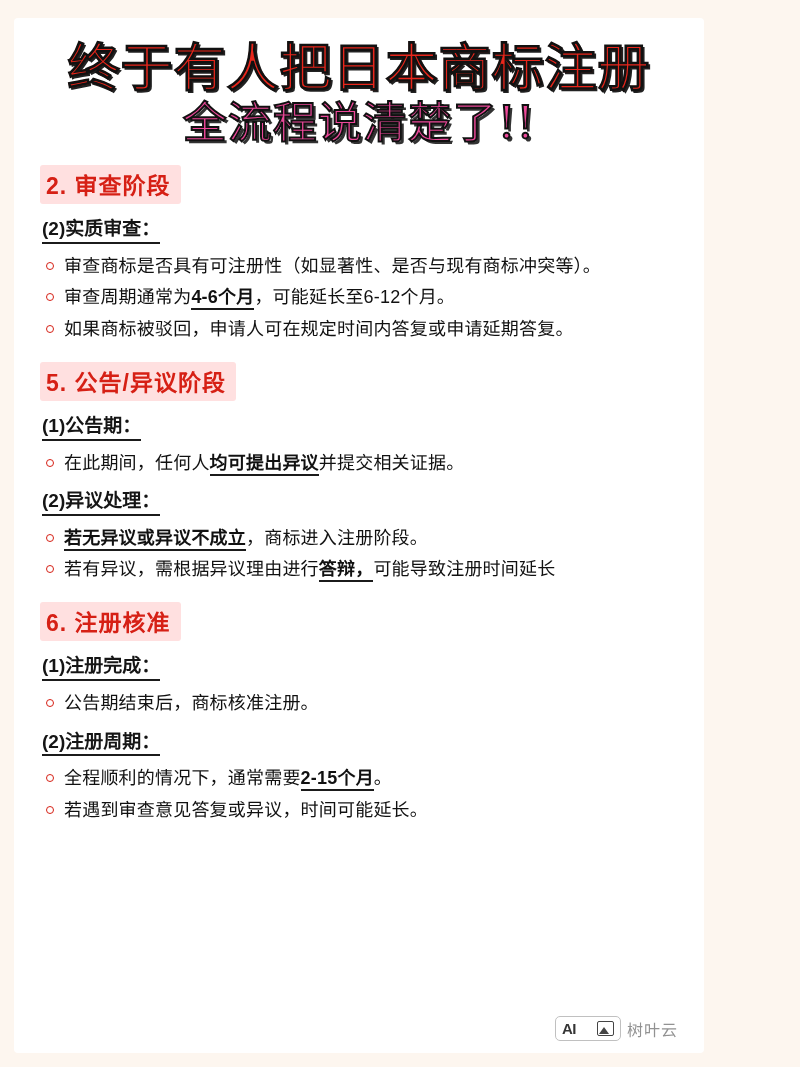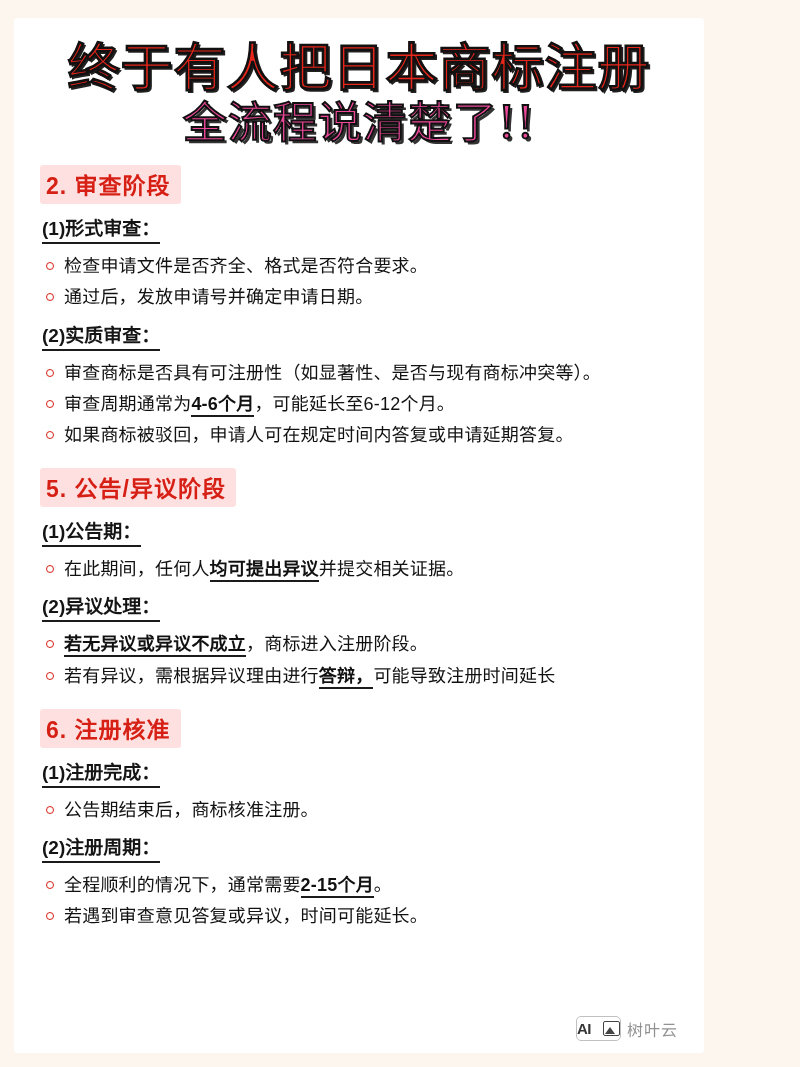--- a/index.html
+++ b/index.html
@@ -121,24 +121,24 @@
     right: 26px;
     bottom: 12px;
     display: flex;
     align-items: center;
     gap: 6px;
     opacity: 0.95;
   }
   .wm-badge {
     display: flex;
     align-items: center;
-    gap: 12px;
+    gap: 21px;
     border: 1px solid #bdbdbd;
     border-radius: 5px;
-    padding: 3px 0;
+    padding: 3px 6px;
     background: #fff;
   }
   .wm-ai {
     font-size: 15px;
     font-weight: 700;
     color: #2b2b2b;
     letter-spacing: -0.5px;
   }
   .wm-pic {
     width: 17px;
@@ -171,27 +171,20 @@
   <div class="sheet">
 
     <div class="title-block">
       <div class="title-line1">终于有人把日本商标注册</div>
       <div class="title-line2">全流程说清楚了!!</div>
     </div>
 
     <div class="section">
       <div class="section-head">2. 审查阶段</div>
 
-      <div class="sub-wrap">
-        <div class="sub-head">(1)形式审查：</div>
-        <ul class="items">
-          <li>检查申请文件是否齐全、格式是否符合要求。</li>
-          <li>通过后，发放申请号并确定申请日期。</li>
-        </ul>
-      </div>
 
       <div class="sub-wrap">
         <div class="sub-head">(2)实质审查：</div>
         <ul class="items">
           <li>审查商标是否具有可注册性（如显著性、是否与现有商标冲突等）。</li>
           <li>审查周期通常为<span class="u">4-6个月</span>，可能延长至6-12个月。</li>
           <li>如果商标被驳回，申请人可在规定时间内答复或申请延期答复。</li>
         </ul>
       </div>
     </div>

